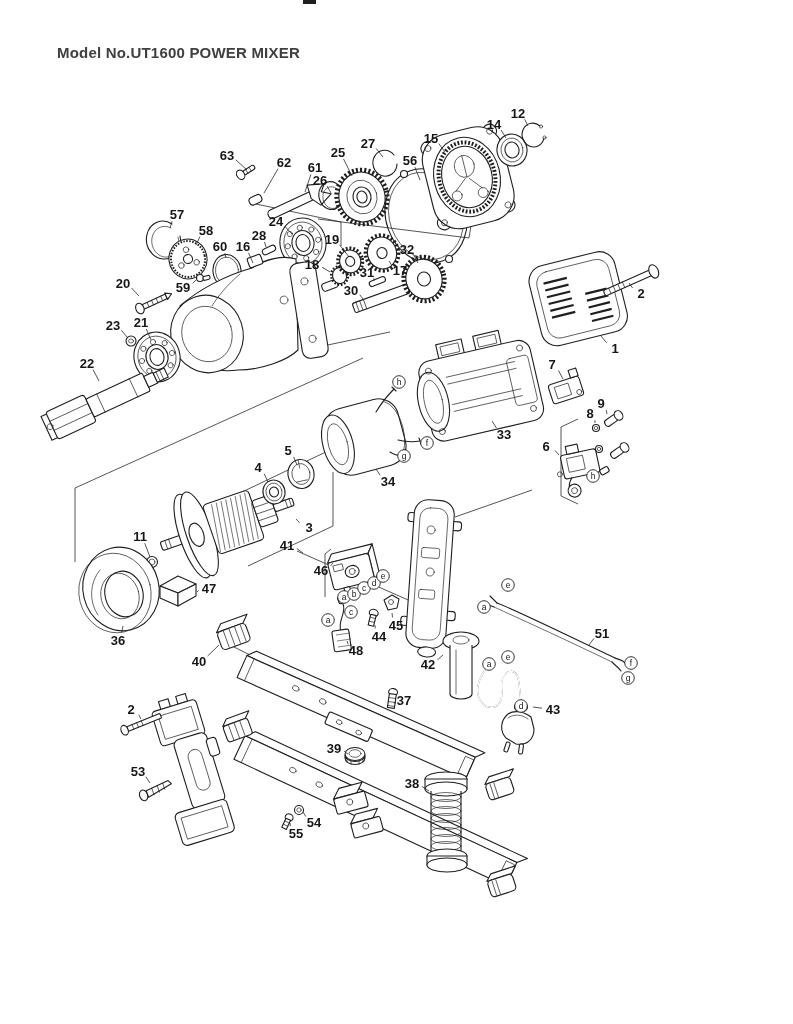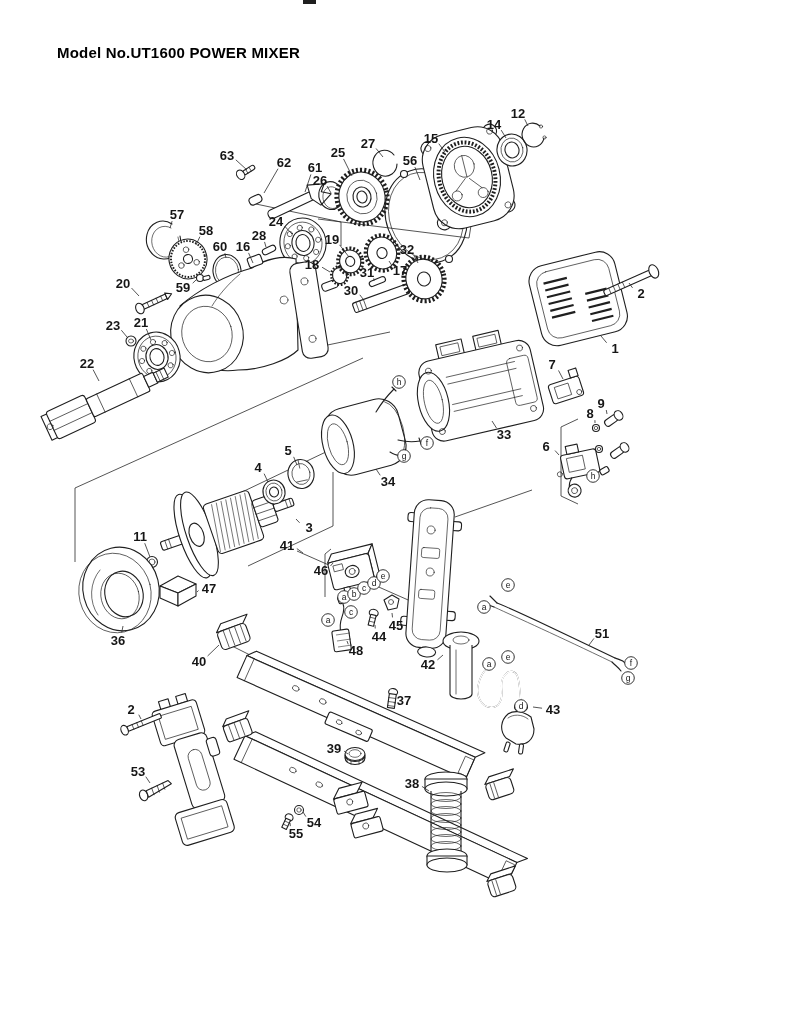--- a/index.html
+++ b/index.html
@@ -1,19 +1,19 @@
 <!DOCTYPE html>
 <html><head>
 <meta charset="utf-8">
 <style>
   html,body{margin:0;padding:0;background:#fff;}
   #page{position:relative;width:793px;height:1024px;background:#ffffff;overflow:hidden;
         font-family:"Liberation Sans",sans-serif;}
   #title{position:absolute;left:57px;top:44px;font-size:15px;font-weight:600;
-         letter-spacing:.2px;color:#000000;}
+         letter-spacing:.2px;color:#404040;}
   svg{position:absolute;left:0;top:0;}
   .ln{stroke:#1f1f1f;fill:none;stroke-width:1.1;stroke-linecap:round;stroke-linejoin:round;}
   .fw{fill:#ffffff;stroke:#1f1f1f;stroke-width:1.1;stroke-linejoin:round;}
   .thin{stroke:#1f1f1f;fill:none;stroke-width:0.65;stroke-linecap:round;}
   .hatch{stroke:#1f1f1f;fill:none;stroke-width:0.55;}
   .lead{stroke:#2a2a2a;stroke-width:0.8;fill:none;stroke-linejoin:round;}
   .teeth{fill:none;stroke:#1f1f1f;}
   .part-num{font:600 13px "Liberation Sans",sans-serif;fill:#161616;text-anchor:middle;}
   .mk-circle{fill:#fff;stroke:#1f1f1f;stroke-width:0.9;}
   .mk-text{font:400 8.5px "Liberation Sans",sans-serif;fill:#161616;text-anchor:middle;}

